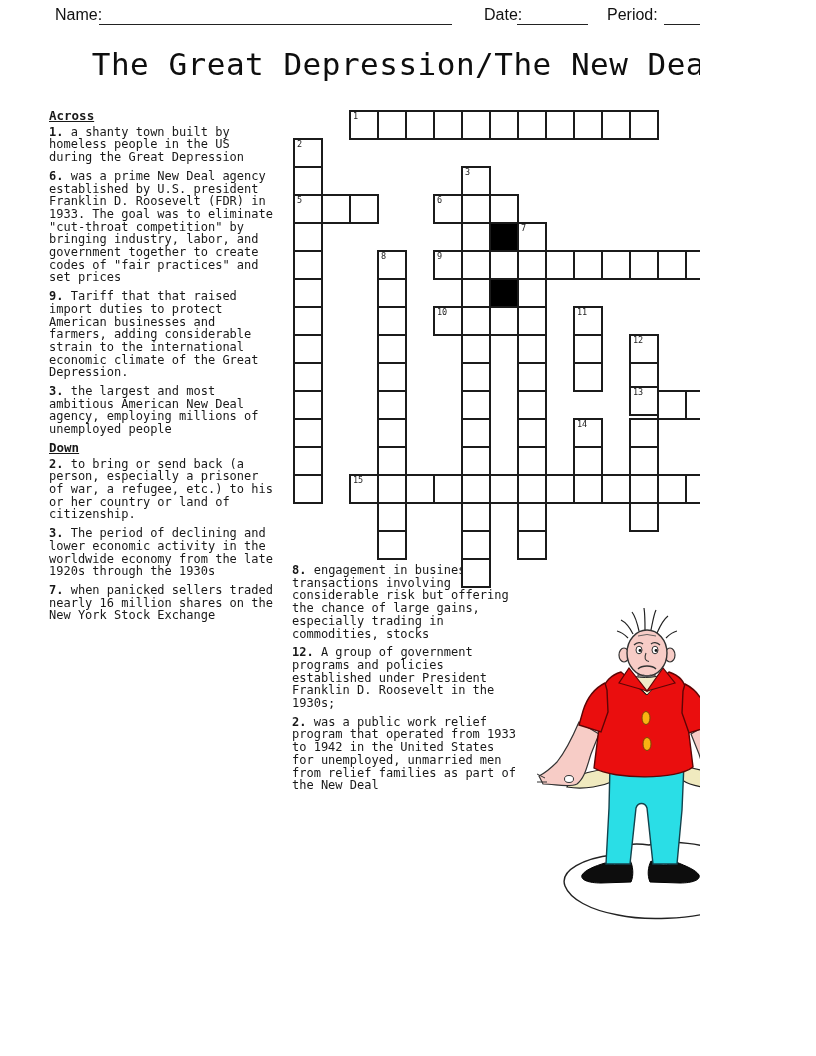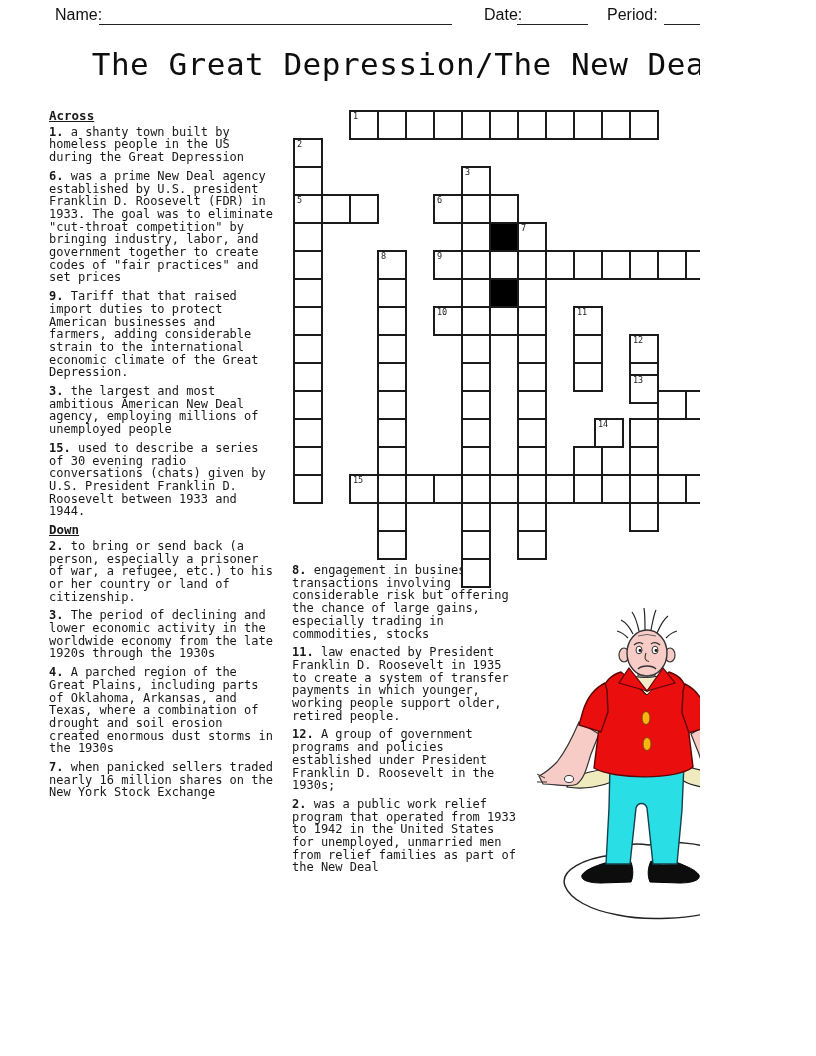--- a/index.html
+++ b/index.html
@@ -44,35 +44,32 @@
 
   <div class="title">The Great Depression/The New Deal</div>
 
   <div class="clue-col" id="left-col">
     <div class="clue-heading">Across</div>
     <div id="across-list">
         <div class="clue"><span class="cnum">1.</span> a shanty town built by homeless people in the US during the Great Depression</div>
         <div class="clue"><span class="cnum">6.</span> was a prime New Deal agency established by U.S. president Franklin D. Roosevelt (FDR) in 1933. The goal was to eliminate "cut-throat competition" by bringing industry, labor, and government together to create codes of "fair practices" and set prices</div>
         <div class="clue"><span class="cnum">9.</span> Tariff that that raised import duties to protect American businesses and farmers, adding considerable strain to the international economic climate of the Great Depression.</div>
         <div class="clue"><span class="cnum">3.</span> the largest and most ambitious American New Deal agency, employing millions of unemployed people</div>
-        <div class="clue"><span class="cnum">15.</span> used to describe a series of 30 evening radio conversations (chats) given by U.S. President Franklin D. Roosevelt between 1933 and 1944.</div>
       </div>
     <div class="clue-heading">Down</div>
     <div id="down-list">
         <div class="clue"><span class="cnum">2.</span> to bring or send back (a person, especially a prisoner of war, a refugee, etc.) to his or her country or land of citizenship.</div>
         <div class="clue"><span class="cnum">3.</span> The period of declining and lower economic activity in the worldwide economy from the late 1920s through the 1930s</div>
-        <div class="clue"><span class="cnum">4.</span> A parched region of the Great Plains, including parts of Oklahoma, Arkansas, and Texas, where a combination of drought and soil erosion created enormous dust storms in the 1930s</div>
         <div class="clue"><span class="cnum">7.</span> when panicked sellers traded nearly 16 million shares on the New York Stock Exchange</div>
       </div>
   </div>
 
   <div class="clue-col" id="mid-col">
     <div id="down-list-2">
         <div class="clue"><span class="cnum">8.</span> engagement in business transactions involving considerable risk but offering the chance of large gains, especially trading in commodities, stocks</div>
-        <div class="clue"><span class="cnum">11.</span> law enacted by President Franklin D. Roosevelt in 1935 to create a system of transfer payments in which younger, working people support older, retired people.</div>
         <div class="clue"><span class="cnum">12.</span> A group of government programs and policies established under President Franklin D. Roosevelt in the 1930s;</div>
         <div class="clue"><span class="cnum">2.</span> was a public work relief program that operated from 1933 to 1942 in the United States for unemployed, unmarried men from relief families as part of the New Deal</div>
       </div>
   </div>
 
   <div class="grid">
       <div class="cell" style="left: 56px; top: 0px;">
         <span class="cellnum">1</span>
       </div>
       <div class="cell" style="left: 84px; top: 0px;"></div>
@@ -159,30 +156,30 @@
       <div class="cell" style="left: 84px; top: 252px;"></div>
       <div class="cell" style="left: 168px; top: 252px;"></div>
       <div class="cell" style="left: 224px; top: 252px;"></div>
       <div class="cell" style="left: 280px; top: 252px;"></div>
       <div class="cell" style="left: 336px; top: 252px;"></div>
       <div class="cell" style="left: 420px; top: 252px;"></div>
       <div class="cell" style="left: 0px; top: 280px;"></div>
       <div class="cell" style="left: 84px; top: 280px;"></div>
       <div class="cell" style="left: 168px; top: 280px;"></div>
       <div class="cell" style="left: 224px; top: 280px;"></div>
-      <div class="cell" style="left: 336px; top: 264px;">
+      <div class="cell" style="left: 336px; top: 276px;">
         <span class="cellnum">13</span>
       </div>
       <div class="cell" style="left: 364px; top: 280px;"></div>
       <div class="cell" style="left: 392px; top: 280px;"></div>
       <div class="cell" style="left: 0px; top: 308px;"></div>
       <div class="cell" style="left: 84px; top: 308px;"></div>
       <div class="cell" style="left: 168px; top: 308px;"></div>
       <div class="cell" style="left: 224px; top: 308px;"></div>
-      <div class="cell" style="left: 280px; top: 308px; margin-left: 21px;">
+      <div class="cell" style="left: 280px; top: 308px;">
         <span class="cellnum">14</span>
       </div>
       <div class="cell" style="left: 336px; top: 308px;"></div>
       <div class="cell" style="left: 0px; top: 336px;"></div>
       <div class="cell" style="left: 84px; top: 336px;"></div>
       <div class="cell" style="left: 168px; top: 336px;"></div>
       <div class="cell" style="left: 224px; top: 336px;"></div>
       <div class="cell" style="left: 280px; top: 336px;"></div>
       <div class="cell" style="left: 336px; top: 336px;"></div>
       <div class="cell" style="left: 0px; top: 364px;"></div>

